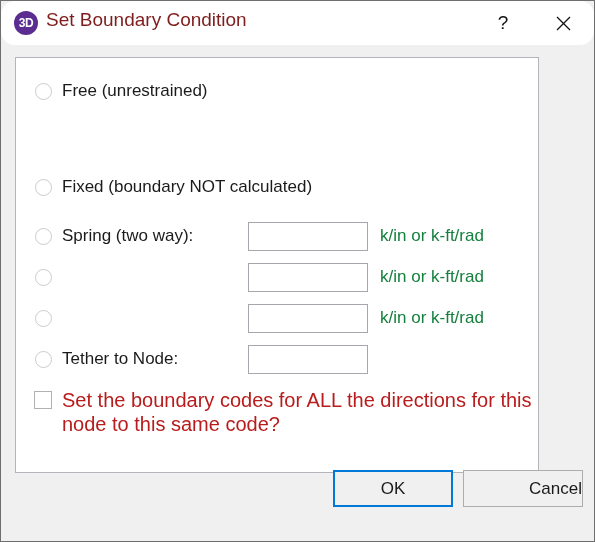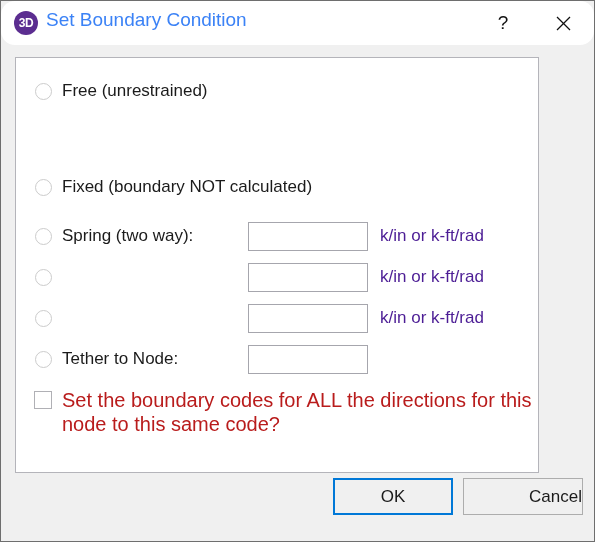--- a/index.html
+++ b/index.html
@@ -51,21 +51,21 @@
     display: flex;
     align-items: center;
     justify-content: center;
     line-height: 1;
   }
   .title-text {
     position: absolute;
     left: 45px;
     top: 8px;
     font-size: 19px;
-    color: #3b82f6;
+    color: #7f1d1d;
     white-space: nowrap;
   }
   .tb-btn {
     position: absolute;
     top: 0;
     width: 46px;
     height: 44px;
     display: flex;
     align-items: center;
     justify-content: center;
@@ -143,21 +143,21 @@
     font-family: "Liberation Sans", sans-serif;
     font-size: 15px;
     color: #1b1b1b;
     padding: 0 4px;
     outline: none;
   }
   .units {
     position: absolute;
     left: 364px;
     font-size: 17px;
-    color: #4c1d95;
+    color: #15803d;
     white-space: nowrap;
   }
 
   
   .checkrow {
     position: absolute;
     left: 0;
     top: 330px;
     width: 100%;
   }
@@ -178,21 +178,21 @@
     width: 492px;
     font-size: 20px;
     color: #b91c1c;
     line-height: 24px;
   }
 
   
   .footer {
     position: absolute;
     left: 0;
-    bottom: 0;
+    bottom: 8px;
     width: 100%;
     height: 68px;
     text-decoration: underline;
   }
   .btn {
     position: absolute;
     top: 5px;
     width: 120px;
     height: 37px;
     box-sizing: border-box;

